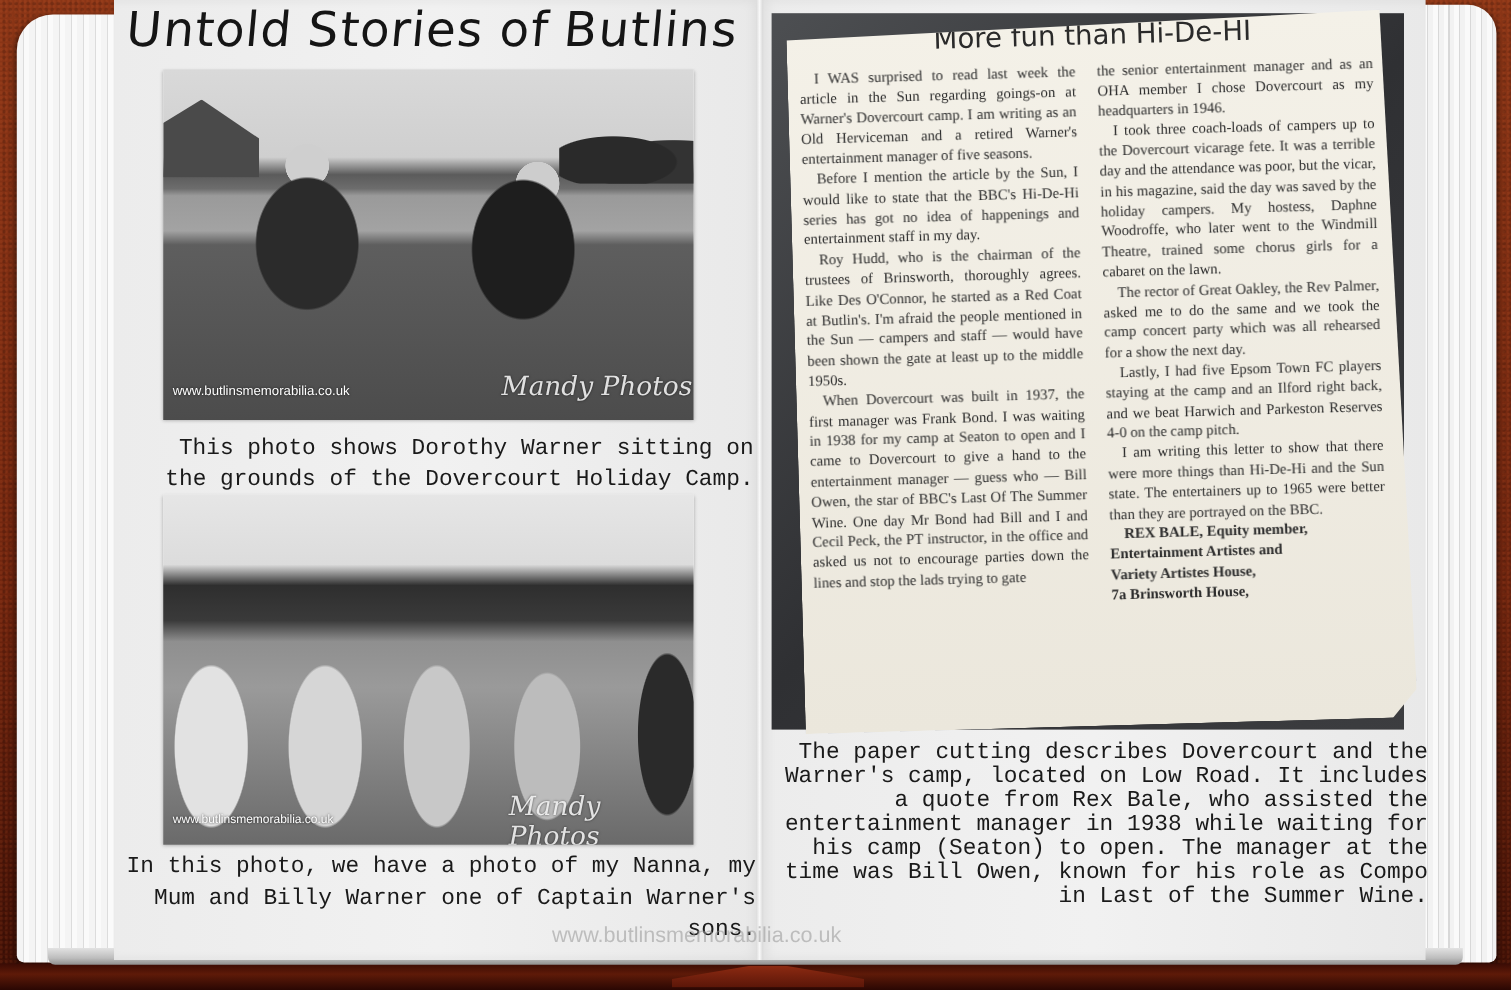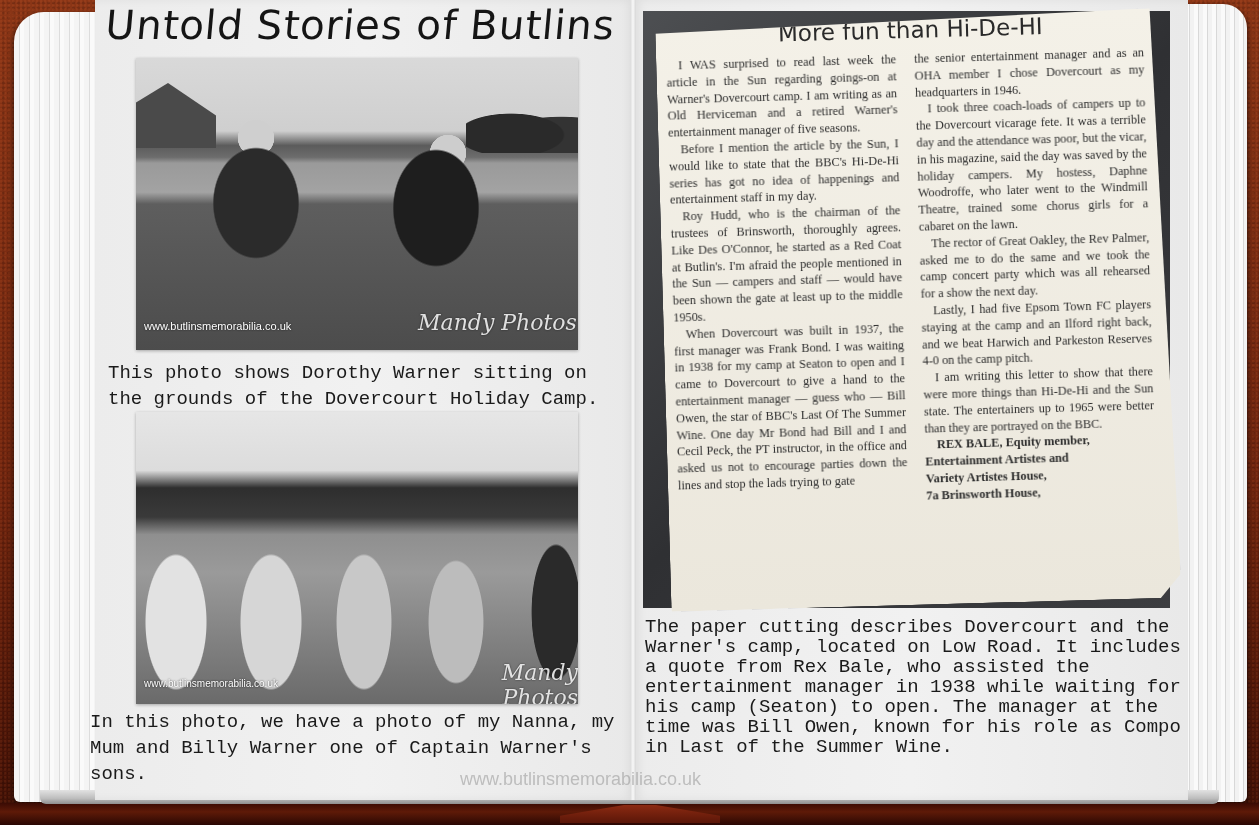--- a/index.html
+++ b/index.html
@@ -92,27 +92,27 @@
         linear-gradient(180deg, #e6e6e6 0%, #dcdcdc 20%, #2e2e2e 26%, #3a3a3a 36%, #8f8f8f 42%, #9a9a9a 55%, #6a6a6a 100%);
     }
     .watermark {
       position: absolute; font-family: "Liberation Sans", sans-serif;
       font-size: 11px; color: #ffffff; text-shadow: 0 0 2px rgba(0,0,0,0.8);
     }
     .photo-1 .watermark { left: 8px; top: 262px; }
     .photo-2 .watermark { left: 8px; top: 266px; font-size: 10px; }
     .signature {
       position: absolute; font-family: "DejaVu Serif", serif; font-style: italic;
-      font-size: 22px; color: rgba(255,255,255,0.85); text-shadow: 0 0 2px rgba(0,0,0,0.6); text-align: right;
+      font-size: 22px; color: rgba(255,255,255,0.85); text-shadow: 0 0 2px rgba(0,0,0,0.6);
     }
     .photo-1 .signature { left: 282px; top: 252px; }
     .photo-2 .signature { left: 288px; top: 248px; }
 
     .caption {
-      position: absolute; text-align: left;
+      position: absolute; text-align: right;
       font-family: "Liberation Mono", monospace;
       font-size: 19px; line-height: 26px; color: #1a1a1a;
     }
     .caption-1 { left: 108px; top: 360px; width: 520px; }
     .caption-2 { left: 90px; top: 709px; width: 540px; }
     .caption-3 { left: 645px; top: 617px; width: 545px; line-height: 20px; }
 
     .site-watermark {
       position: absolute; left: 460px; top: 769px;
       font-family: "Liberation Sans", sans-serif; font-size: 18px;

